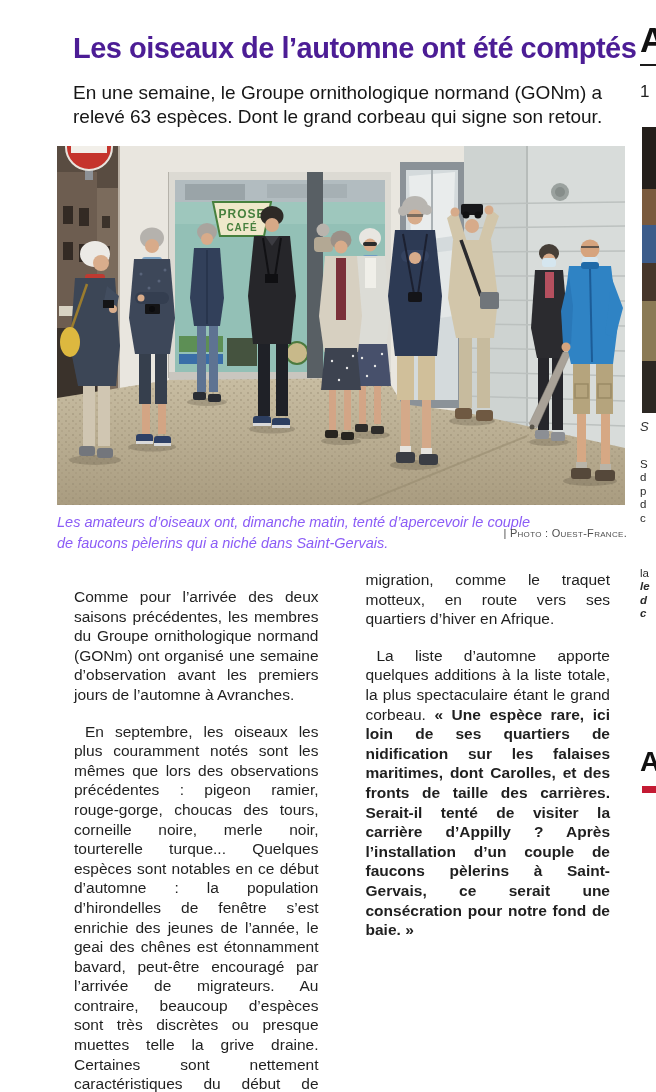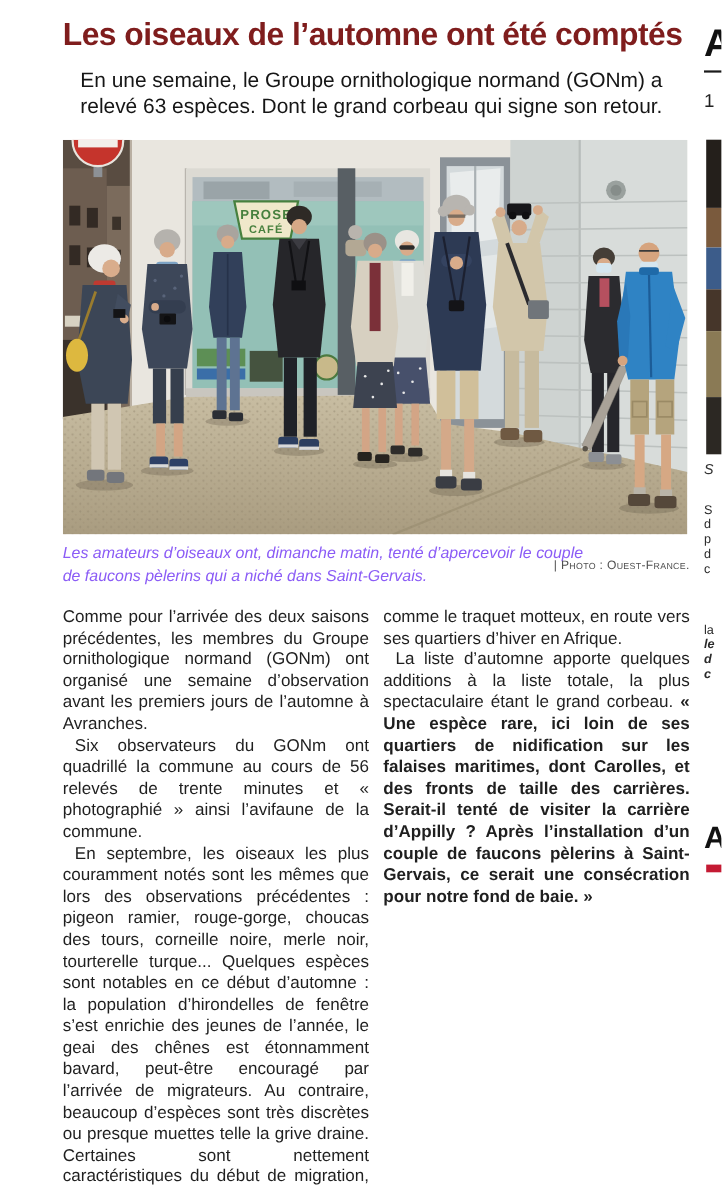--- a/index.html
+++ b/index.html
@@ -2,22 +2,22 @@
 <html><head>
 <meta charset="utf-8">
 <style>
   html,body { margin:0; padding:0; background:#ffffff; }
   .page {
     position:relative; width:656px; height:1092px; background:#ffffff;
     overflow:hidden; font-family:"Liberation Sans", sans-serif; color:#1a1a1a;
   }
   .main { position:absolute; left:57px; top:16px; width:570px; }
   .title {
-    margin:0; font-size:29px; font-weight:700; letter-spacing:-0.5px;
-    color:#7f1d1d; white-space:nowrap; line-height:33px;
+    margin:16px; font-size:29px; font-weight:700; letter-spacing:-0.5px;
+    color:#4c1d95; white-space:nowrap; line-height:33px;
   }
   .subtitle {
     margin:13px 0 0 16px; font-size:19px; line-height:24px; color:#161616;
     width:575px;
   }
   .photo-wrap { margin-top:17px; width:568px; height:359px; overflow:hidden; }
   .caption-row { position:relative; margin-top:7px; width:570px; }
   .caption {
     margin:0; font-style:italic; font-size:14.5px; line-height:20.5px;
     color:#8b5cf6; width:480px;
@@ -25,21 +25,21 @@
   .credit {
     position:absolute; right:0; bottom:14px; font-size:11px; color:#4f4f4f;
     font-variant:small-caps; letter-spacing:0.3px;
   }
   .columns {
     margin-top:17px; width:570px; height:542px;
     column-count:2; column-gap:13px; column-fill:auto;
     font-size:15.5px; line-height:19.6px; text-align:justify; color:#1f1f1f;
     orphans:1; widows:1;
   }
-  .columns p { margin:0; text-indent:11px; }
+  .columns p { margin:17px; text-indent:11px; }
   .columns p.first { text-indent:0; }
   .columns b { font-weight:700; }
 
   
   .side { position:absolute; left:640px; top:0; width:60px; height:1092px; }
   .side .h-top { position:absolute; top:22px; left:0; font-size:35px; font-weight:700; color:#111; line-height:36px;}
   .side .rule { position:absolute; top:64px; left:0; width:60px; height:2px; background:#1a1a1a; }
   .side .ref  { position:absolute; top:82px; left:0; font-size:17px; color:#222; }
   .side-photo { position:absolute; top:127px; left:2px; width:60px; height:286px; }
   .side-photo div { width:100%; }
@@ -355,21 +355,20 @@
       </svg>
     </div>
 
     <div class="caption-row">
       <p class="caption">Les amateurs d’oiseaux ont, dimanche matin, tenté d’apercevoir le couple de faucons pèlerins qui a niché dans Saint-Gervais.</p>
       <span class="credit">| Photo : Ouest-France.</span>
     </div>
 
     <div class="columns">
       <p class="first"><span>Comme pour l’arrivée des deux saisons précédentes, les membres du Groupe ornithologique normand (GONm) ont organisé une semaine d’observation avant les premiers jours de l’automne à Avranches.</span></p>
-      <p><span>Six observateurs du GONm ont quadrillé la commune au cours de 56 relevés de trente minutes et « photographié » ainsi l’avifaune de la commune.</span></p>
       <p><span>En septembre, les oiseaux les plus couramment notés sont les mêmes que lors des observations précédentes : pigeon ramier, rouge-gorge, choucas des tours, corneille noire, merle noir, tourterelle turque... Quelques espèces sont notables en ce début d’automne : la population d’hirondelles de fenêtre s’est enrichie des jeunes de l’année, le geai des chênes est étonnamment bavard, peut-être encouragé par l’arrivée de migrateurs. Au contraire, beaucoup d’espèces sont très discrètes ou presque muettes telle la grive draine. Certaines sont nettement caractéristiques du début de migration, comme le traquet motteux, en route vers ses quartiers d’hiver en Afrique.</span></p>
       <p><span>La liste d’automne apporte quelques additions à la liste totale, la plus spectaculaire étant le grand corbeau. </span><b>« Une espèce rare, ici loin de ses quartiers de nidification sur les falaises maritimes, dont Carolles, et des fronts de taille des carrières. Serait-il tenté de visiter la carrière d’Appilly ? Après l’installation d’un couple de faucons pèlerins à Saint-Gervais, ce serait une consécration pour notre fond de baie. »</b></p>
     </div>
   </div>
 
   <div class="side">
     <div class="h-top">Av</div>
     <div class="rule"></div>
     <div class="ref">1</div>
     <div class="side-photo">

